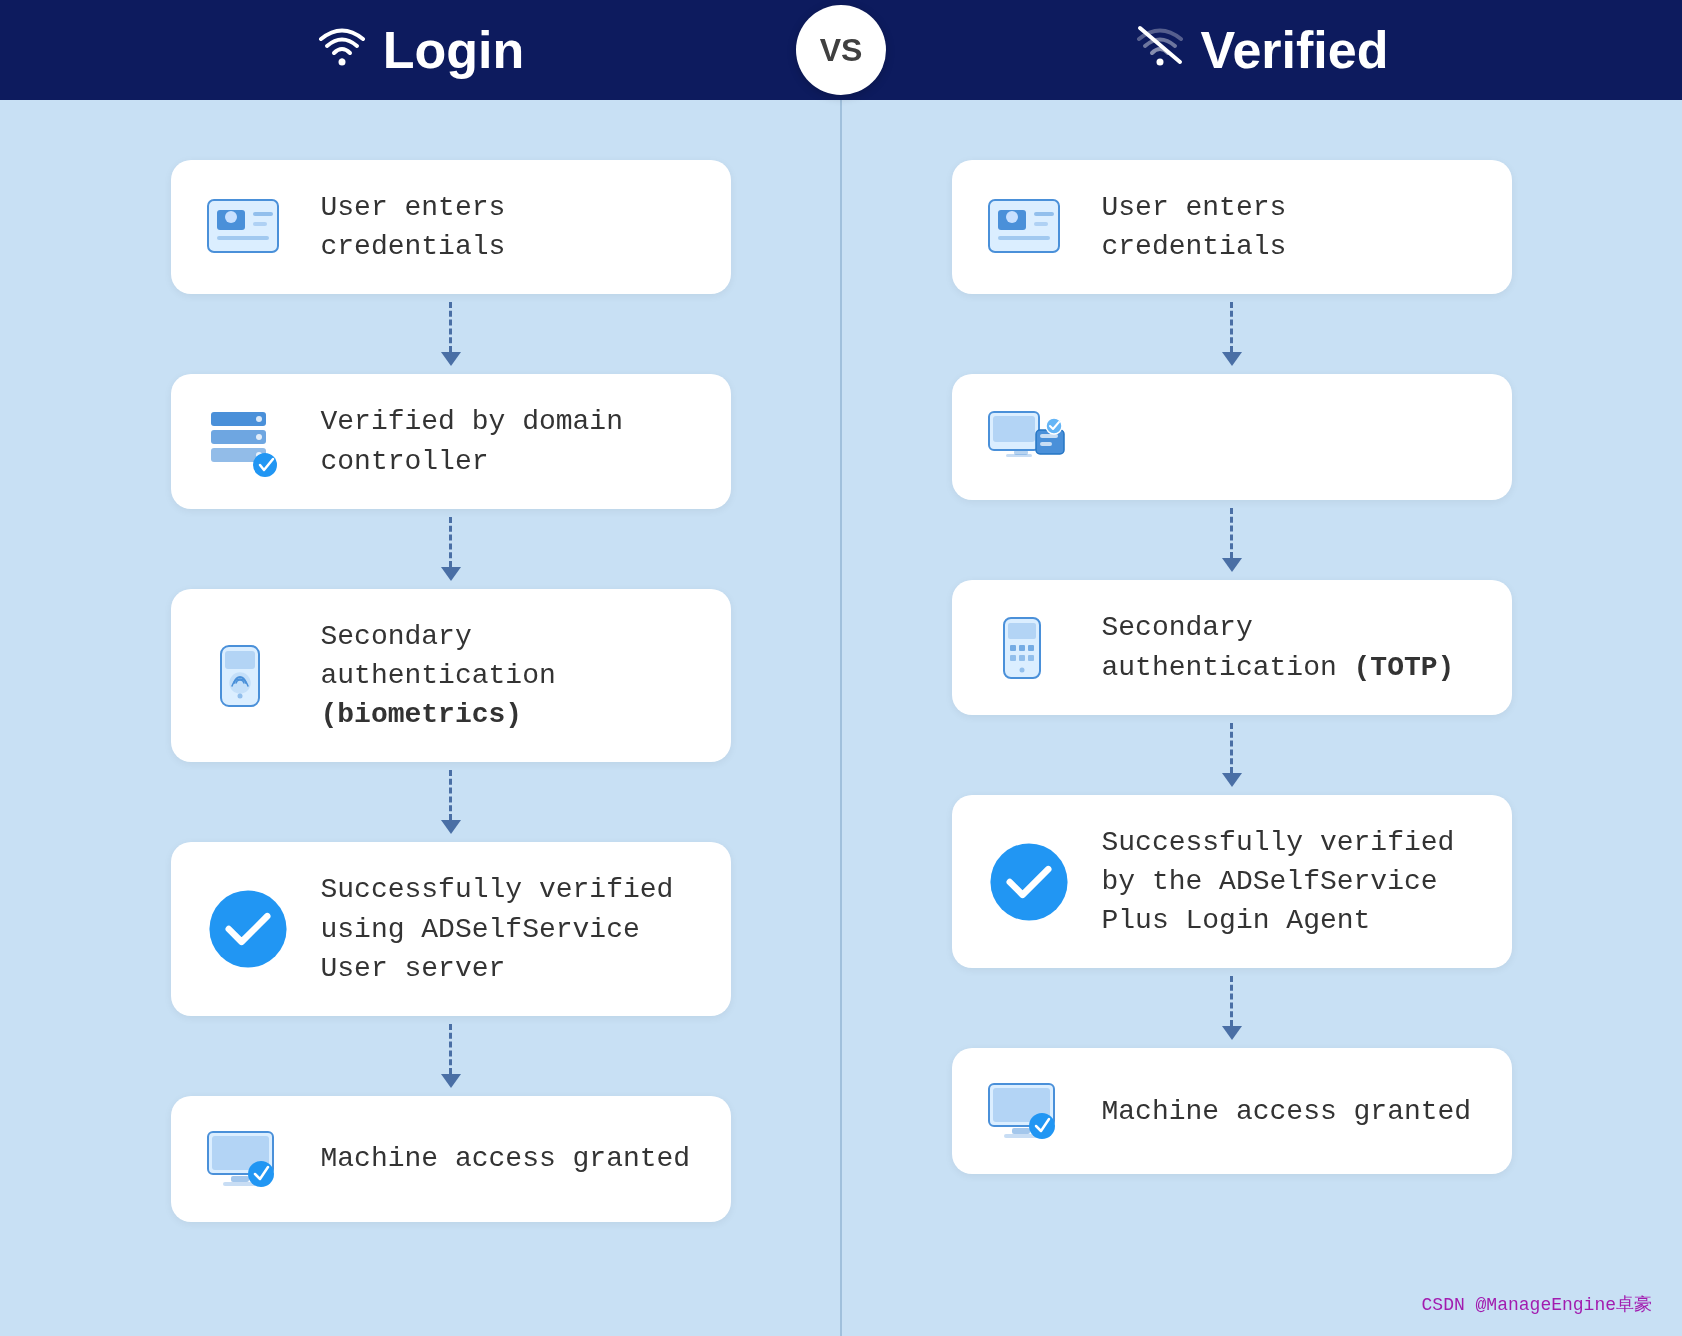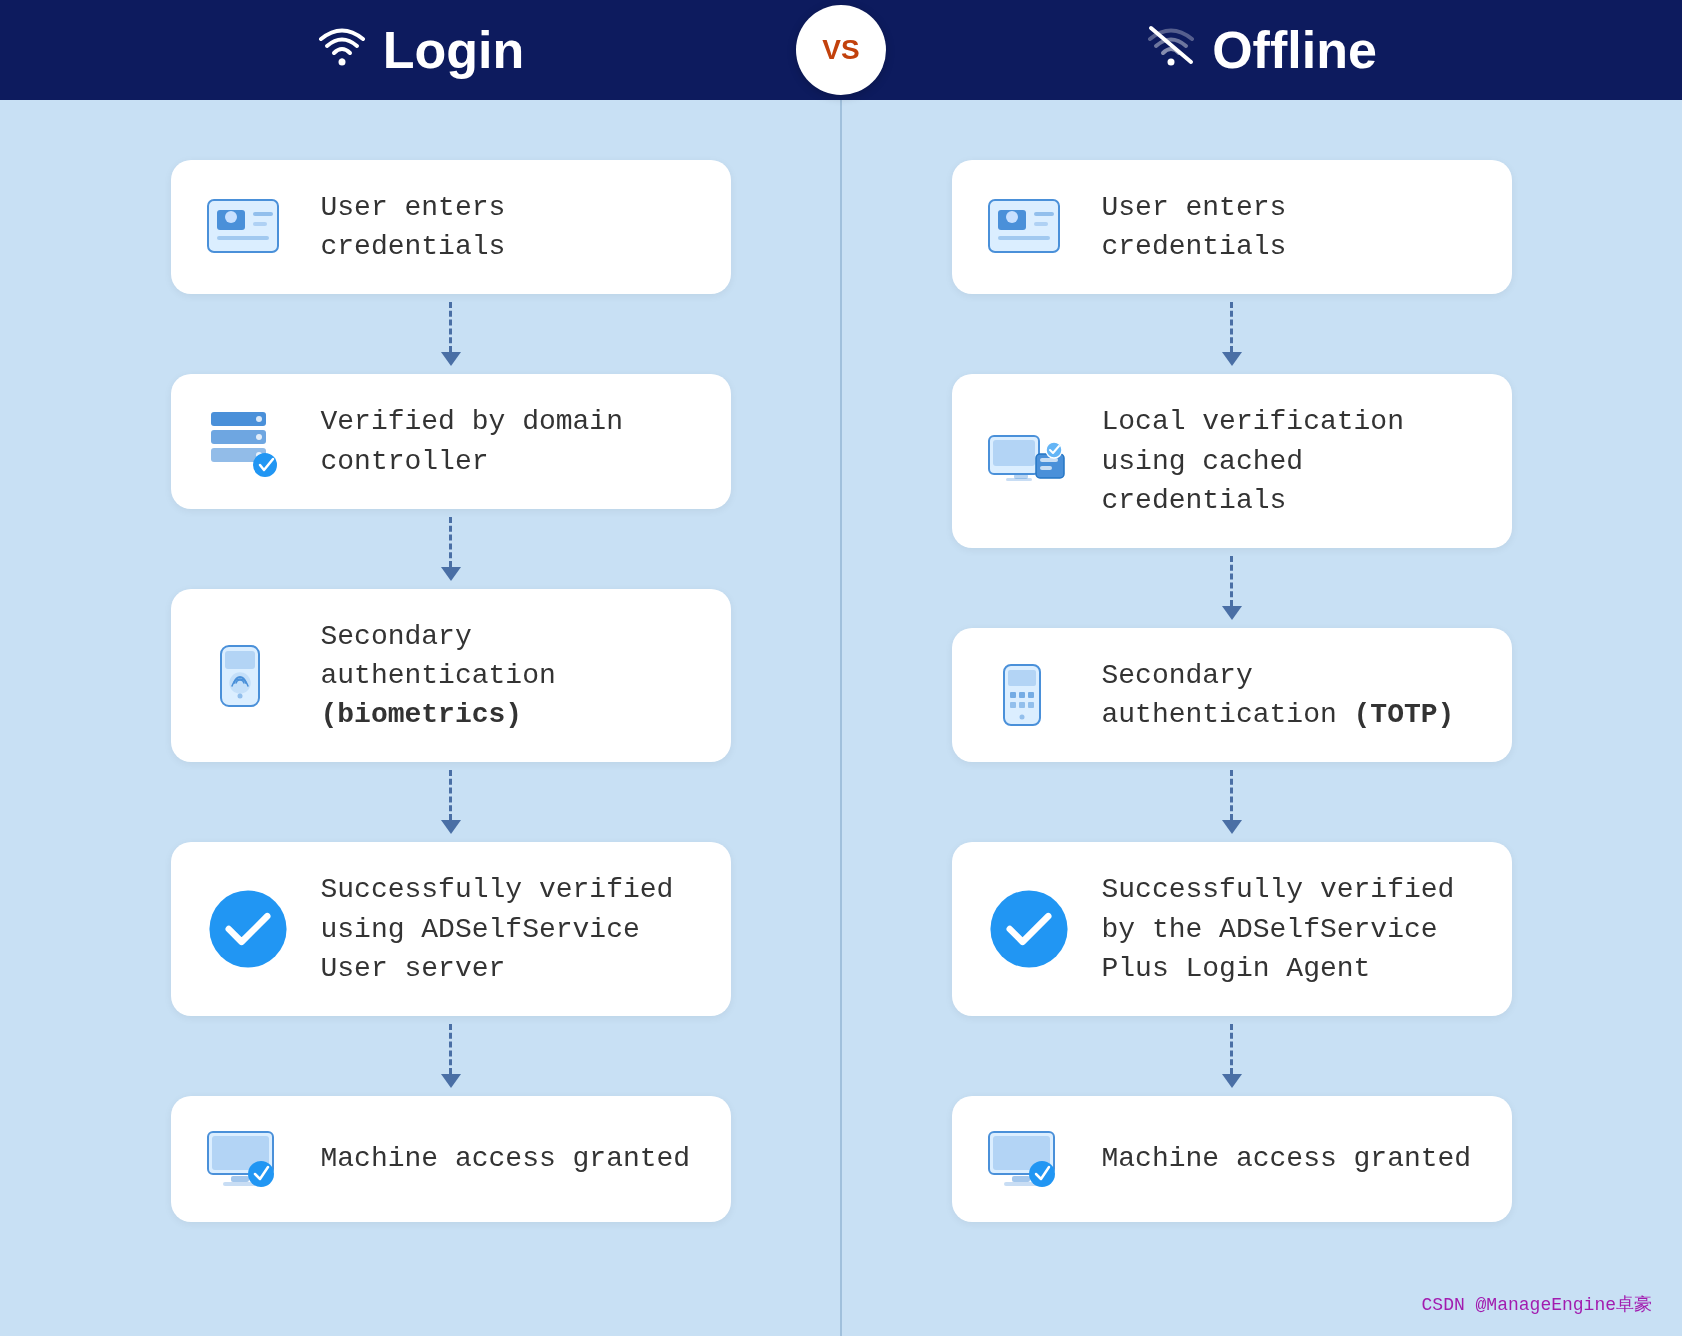--- a/index.html
+++ b/index.html
@@ -40,23 +40,23 @@
     }
 
     .vs-circle {
       width: 90px;
       height: 90px;
       background: white;
       border-radius: 50%;
       display: flex;
       align-items: center;
       justify-content: center;
-      font-size: 28px;
+      font-size: 32px;
       font-weight: 900;
-      color: #c2410c;
+      color: #404040;
       position: absolute;
       left: 50%;
       transform: translateX(-50%);
       z-index: 10;
       box-shadow: 0 2px 10px rgba(0,0,0,0.2);
     }
 
     .main-content {
       display: flex;
       padding: 60px 60px 40px 60px;
@@ -170,21 +170,21 @@
   <div class="header-right">
     <span class="wifi-icon">
       <svg width="50" height="44" viewBox="0 0 50 44" fill="none">
         <line x1="5" y1="5" x2="45" y2="39" stroke="white" stroke-width="4" stroke-linecap="round"></line>
         <path d="M17 30 Q25 22 33 30" stroke="white" stroke-width="4" fill="none" stroke-linecap="round" opacity="0.5"></path>
         <path d="M10 23 Q25 10 40 23" stroke="white" stroke-width="4" fill="none" stroke-linecap="round" opacity="0.4"></path>
         <path d="M4 16 Q25 -1 46 16" stroke="white" stroke-width="4" fill="none" stroke-linecap="round" opacity="0.3"></path>
         <circle cx="25" cy="39" r="3.5" fill="white"></circle>
       </svg>
     </span>
-    <span class="header-title">Offline</span>
+    <span class="header-title">Verified</span>
   </div>
 </div>
 
 <div class="main-content">
   <div class="divider-line"></div>
 
   <div class="column">
 
     <div class="flow-card">
       <div class="card-icon">
@@ -305,21 +305,20 @@
           <rect x="9" y="14" width="42" height="26" rx="3" fill="#b3d4f5"></rect>
           <rect x="30" y="48" width="14" height="5" rx="2" fill="#4a90d9" opacity="0.4"></rect>
           <rect x="22" y="52" width="26" height="3" rx="1.5" fill="#4a90d9" opacity="0.3"></rect>
           <rect x="52" y="28" width="28" height="24" rx="4" fill="#4a90d9" stroke="#2575c4" stroke-width="1.5"></rect>
           <rect x="56" y="32" width="18" height="4" rx="2" fill="white" opacity="0.7"></rect>
           <rect x="56" y="40" width="12" height="4" rx="2" fill="white" opacity="0.7"></rect>
           <circle cx="70" cy="24" r="8" fill="#64b5f6" stroke="white" stroke-width="1.5"></circle>
           <path d="M66 24 L69 27 L75 20" stroke="white" stroke-width="2" stroke-linecap="round" stroke-linejoin="round" fill="none"></path>
         </svg>
       </div>
-      <span class="card-text">Local verification using cached credentials</span>
     </div>
 
     <div class="arrow-connector">
       <div class="dashed-line"></div>
       <div class="arrow-down"></div>
     </div>
 
     <div class="flow-card">
       <div class="card-icon">
         <svg viewBox="0 0 90 70" fill="none" xmlns="http://www.w3.org/2000/svg">

